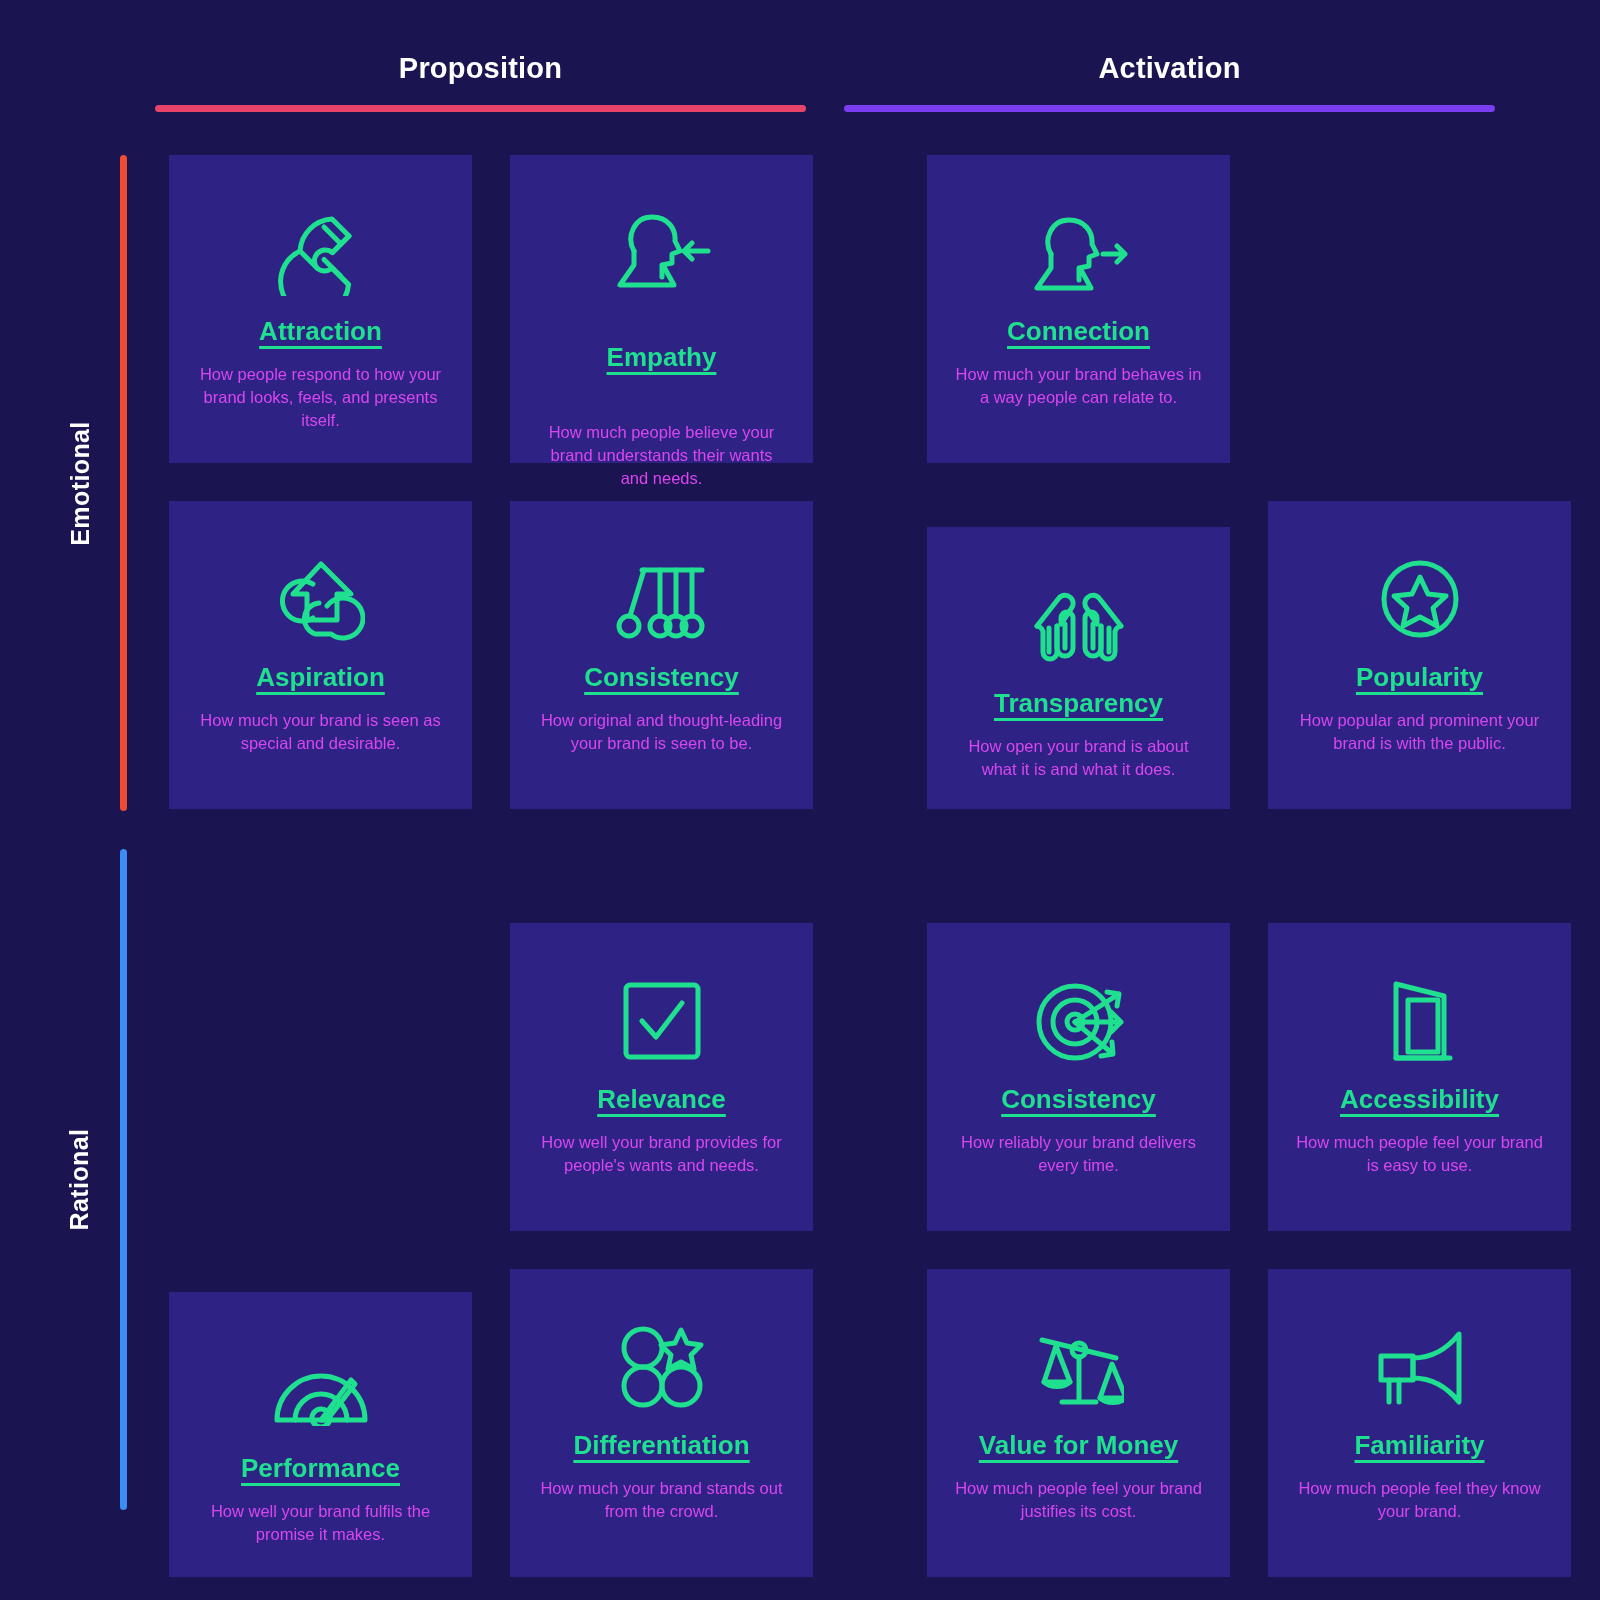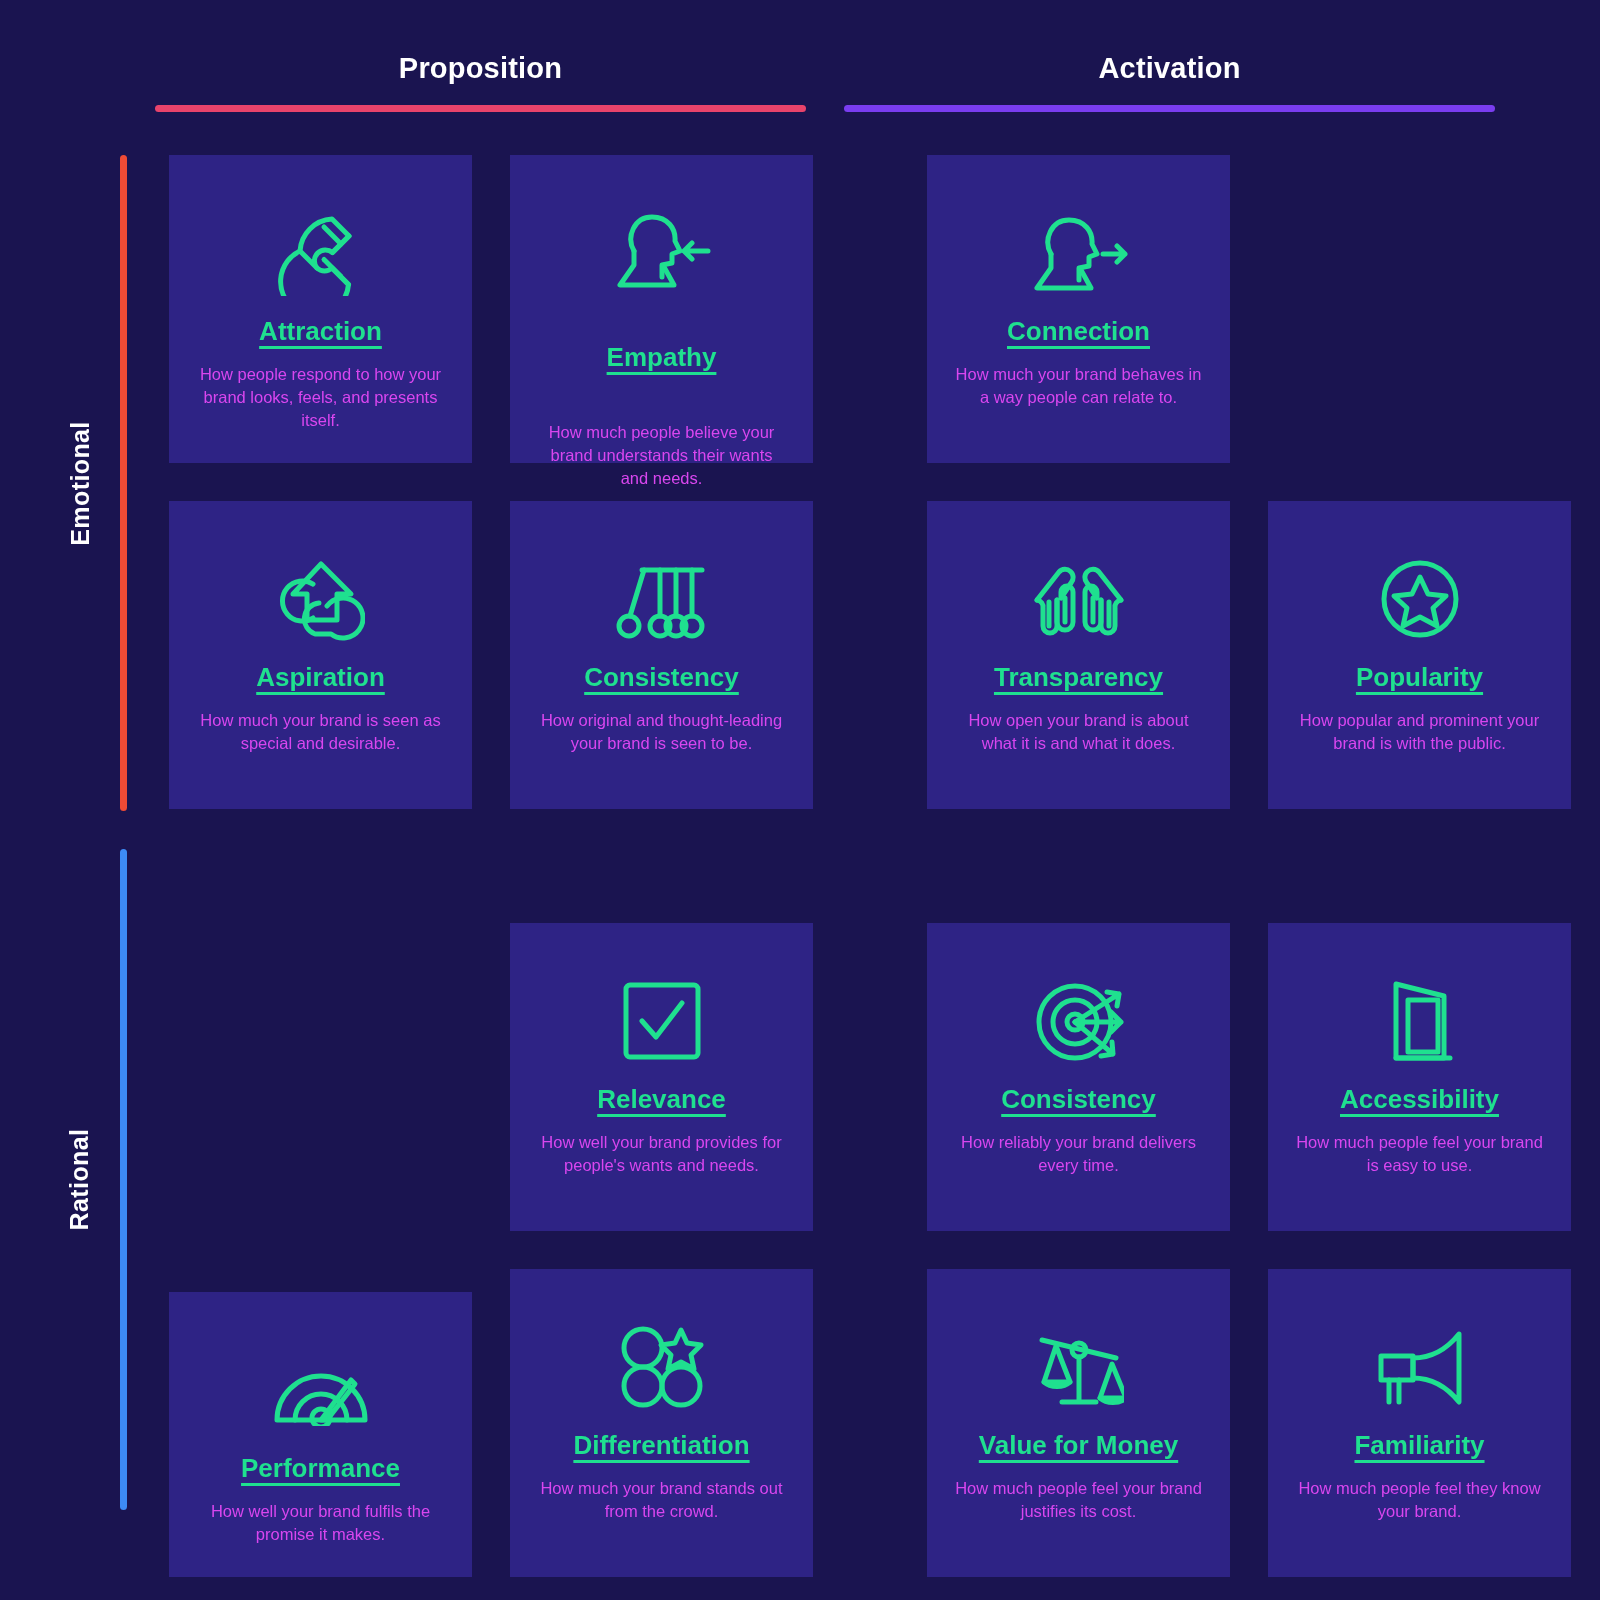--- a/index.html
+++ b/index.html
@@ -225,21 +225,21 @@
             <circle cx="76" cy="70" r="10"></circle>
           </g>
         </svg>
       </div>
       <div class="card-title">Consistency</div>
       <div class="card-desc">How original and thought-leading your brand is seen to be.</div>
     </div>
 
     <div class="gap-col" style="grid-row:2;"></div>
 
-    <div class="card" style="grid-column:4;grid-row:2;">
+    <div class="card" style="grid-column:4;grid-row:2;margin-top:26px;">
       <div class="card-icon">
         <svg width="100" height="86" viewBox="0 0 100 86">
           <g class="ic">
             <path d="M8 44 L30 16 A8 8 0 0 1 42 27 L32 42 L32 36 A6 6 0 0 1 44 36 L44 66 A8 8 0 0 1 28 66 L28 44"></path>
             <path d="M28 44 L28 70 A7 7 0 0 1 14 70 L14 52 A7 7 0 0 0 8 44"></path>
             <path d="M20 46 L20 70 M36 42 L36 66"></path>
             <path d="M92 44 L70 16 A8 8 0 0 0 58 27 L68 42 L68 36 A6 6 0 0 0 56 36 L56 66 A8 8 0 0 0 72 66 L72 44"></path>
             <path d="M72 44 L72 70 A7 7 0 0 0 86 70 L86 52 A7 7 0 0 1 92 44"></path>
             <path d="M80 46 L80 70 M64 42 L64 66"></path>
           </g>

